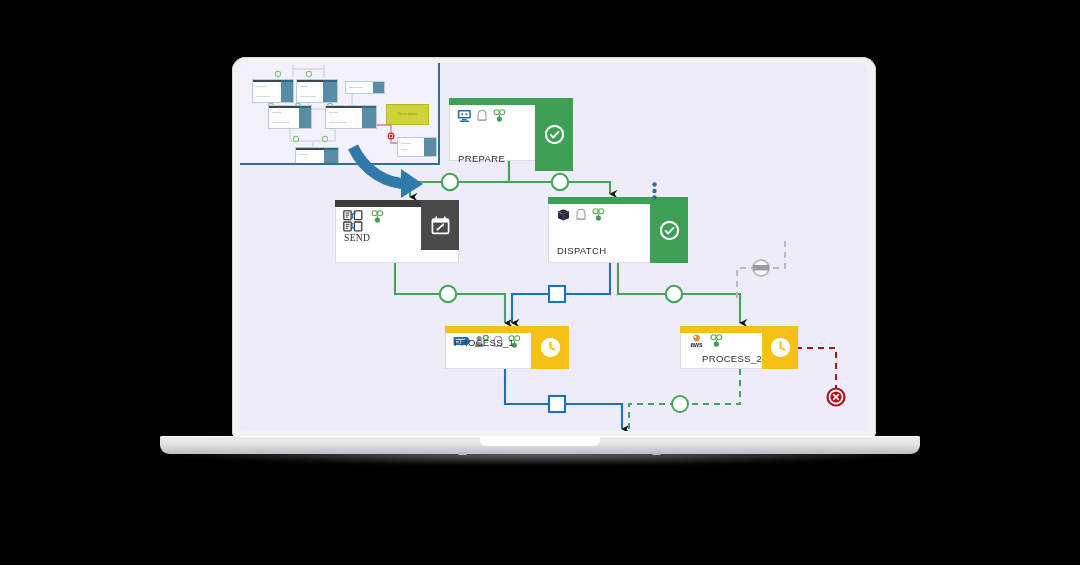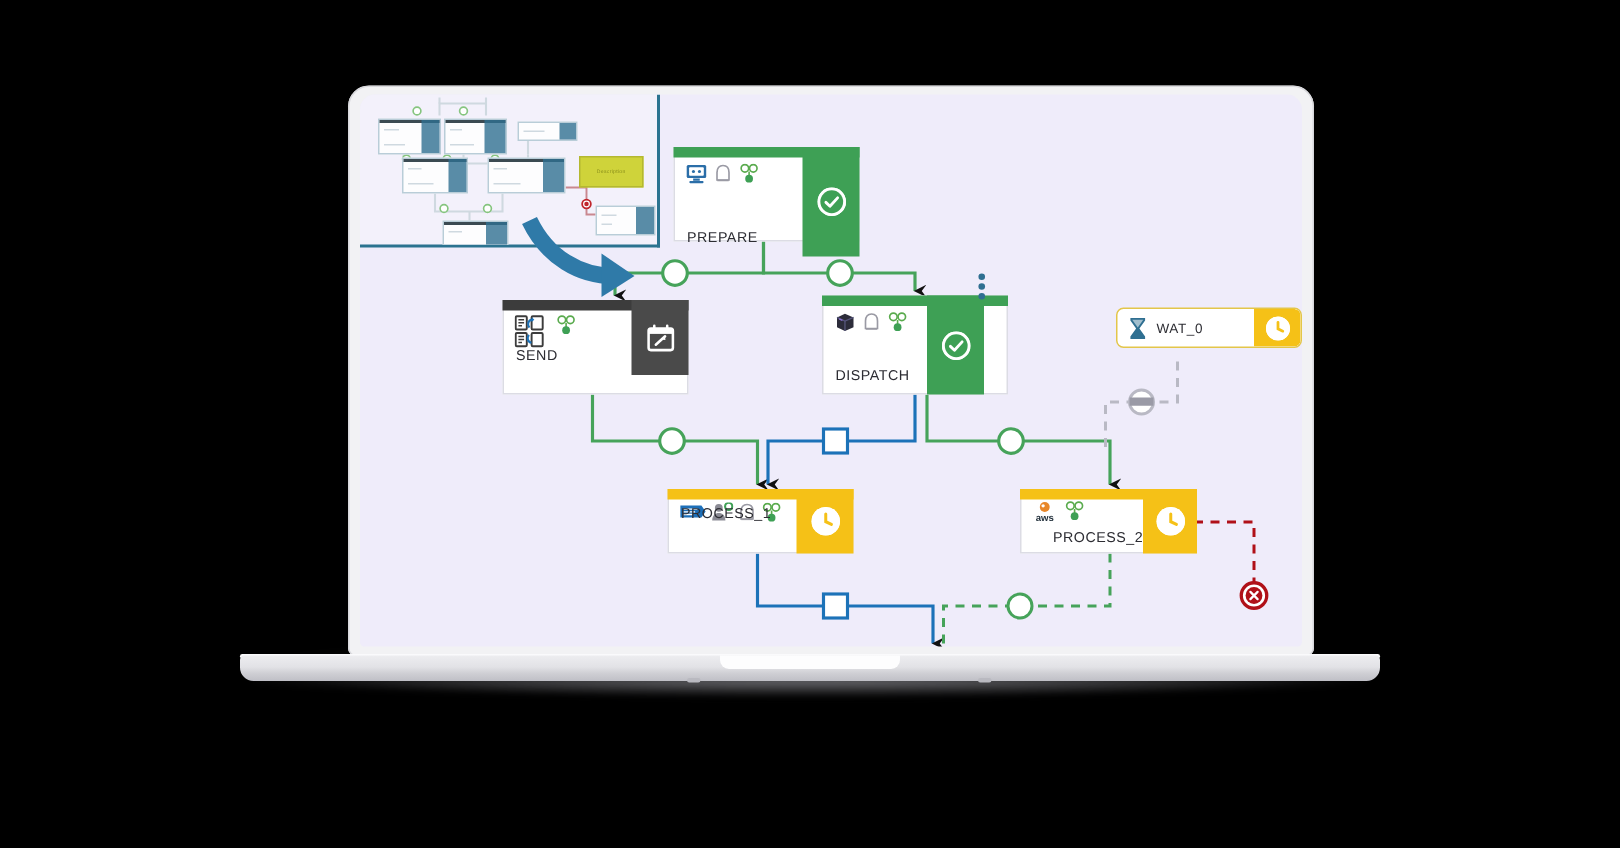--- a/index.html
+++ b/index.html
@@ -165,21 +165,21 @@
           <svg width="15" height="14" viewBox="0 0 15 14">
             <circle cx="4.6" cy="3.2" r="2.5" fill="none" stroke="#5aab4e" stroke-width="1.1"></circle>
             <circle cx="10.2" cy="3.2" r="2.5" fill="none" stroke="#5aab4e" stroke-width="1.1"></circle>
             <path d="M7.4,5.4 L7.4,8" stroke="#5aab4e" stroke-width="1.1"></path>
             <circle cx="7.4" cy="10.1" r="2.6" fill="#3ea055"></circle>
           </svg>
         </div>
         <div class="node-label">PREPARE</div>
       </div>
 
-      <div class="node" style="left:95px;top:137px;width:124px;height:50px;">
+      <div class="node" style="left:95px;top:137px;width:124px;height:50px;font-family:Liberation Serif, serif;">
         <div class="node-body" style="width:124px;height:63px;"></div>
         <div class="node-hdr" style="width:124px;background:#3c3c3c;"></div>
         <div class="node-badge" style="width:38px;background:#4a4a4a;">
           <svg width="19" height="19" viewBox="0 0 19 19">
             <rect x="1.4" y="3" width="16.2" height="14.4" rx="1.5" fill="none" stroke="#fff" stroke-width="1.7"></rect>
             <rect x="1.4" y="3" width="16.2" height="3.6" fill="#fff"></rect>
             <path d="M5.2,1.2 L5.2,4 M13.8,1.2 L13.8,4" stroke="#fff" stroke-width="1.7" stroke-linecap="round"></path>
             <path d="M6.2,13.8 L12.4,8.2" stroke="#fff" stroke-width="1.7" stroke-linecap="round"></path>
             <path d="M12.4,8.2 L12.6,10.6 L10.1,10.4 Z" fill="#fff"></path>
           </svg>
@@ -199,21 +199,21 @@
           <svg width="15" height="14" viewBox="0 0 15 14">
             <circle cx="4.6" cy="3.2" r="2.5" fill="none" stroke="#5aab4e" stroke-width="1.1"></circle>
             <circle cx="10.2" cy="3.2" r="2.5" fill="none" stroke="#5aab4e" stroke-width="1.1"></circle>
             <path d="M7.4,5.4 L7.4,8" stroke="#5aab4e" stroke-width="1.1"></path>
             <circle cx="7.4" cy="10.1" r="2.6" fill="#3ea055"></circle>
           </svg>
         </div>
         <div class="node-label">SEND</div>
       </div>
 
-      <div class="node" style="left:308px;top:134px;width:108px;height:66px;">
+      <div class="node" style="left:308px;top:134px;width:140px;height:66px;">
         <div class="node-body" style="width:124px;height:66px;"></div>
         <div class="node-hdr" style="width:124px;background:#3ea055;"></div>
         <div class="node-badge" style="width:38px;background:#3ea055;">
           <span class="badge-circle">
             <svg width="19" height="19" viewBox="0 0 19 19">
               <circle cx="9.5" cy="9.5" r="9.5" fill="#fff"></circle>
               <circle cx="9.5" cy="9.5" r="7.6" fill="#3ea055"></circle>
               <path d="M5.6,9.9 L8.3,12.5 L13.4,6.9" fill="none" stroke="#fff" stroke-width="1.9" stroke-linecap="round" stroke-linejoin="round"></path>
             </svg>
           </span>
@@ -303,38 +303,20 @@
           <svg width="15" height="14" viewBox="0 0 15 14">
             <circle cx="4.6" cy="3.2" r="2.5" fill="none" stroke="#5aab4e" stroke-width="1.1"></circle>
             <circle cx="10.2" cy="3.2" r="2.5" fill="none" stroke="#5aab4e" stroke-width="1.1"></circle>
             <path d="M7.4,5.4 L7.4,8" stroke="#5aab4e" stroke-width="1.1"></path>
             <circle cx="7.4" cy="10.1" r="2.6" fill="#3ea055"></circle>
           </svg>
         </div>
         <div class="node-label" style="bottom:5px;padding-left:13px;">PROCESS_2</div>
       </div>
 
-      <div class="node-sm" style="left:504px;top:142px;width:124px;">
-        <span style="margin:0 6px 0 7px;display:flex;">
-          <svg width="13" height="16" viewBox="0 0 13 16">
-            <path d="M1.6,1 L11.4,1 L11.4,2.6 L7.6,8 L11.4,13.4 L11.4,15 L1.6,15 L1.6,13.4 L5.4,8 L1.6,2.6 Z" fill="#2f6f91"></path>
-            <path d="M2.8,2.2 L10.2,2.2 L6.5,7.3 Z" fill="#fff" opacity=".55"></path>
-          </svg>
-        </span>
-        <span class="node-sm-label">WAT_0</span>
-        <span style="position:absolute;right:0;top:0;height:100%;width:31px;background:#f5c117;
-                     display:flex;align-items:center;justify-content:center;border-radius:0 4px 4px 0;">
-          <span class="badge-circle" style="width:16px;height:16px;">
-            <svg width="16" height="16" viewBox="0 0 19 19">
-              <circle cx="9.5" cy="9.5" r="9.5" fill="#fff"></circle>
-              <path d="M9.5,4.6 L9.5,9.8 L13.3,11.6" fill="none" stroke="#f5c117" stroke-width="2.2" stroke-linecap="round"></path>
-            </svg>
-          </span>
-        </span>
-      </div>
 
       <div id="inset">
         <svg class="mini-wires" viewBox="0 0 200 102">
           <path d="M53,14 L53,6 L84,6 L84,14" fill="none" stroke="#cfd9e0" stroke-width="1.4"></path>
           <path d="M53,6 L53,2 M84,6 L84,2" stroke="#cfd9e0" stroke-width="1.4"></path>
           <path d="M29,40 L29,46 L69,46 L69,40" fill="none" stroke="#cfd9e0" stroke-width="1.4"></path>
           <path d="M69,46 L112,46 L112,40" fill="none" stroke="#cfd9e0" stroke-width="1.4"></path>
           <path d="M112,40 L112,26 L128,26 L128,19" fill="none" stroke="#cfd9e0" stroke-width="1.4"></path>
           <path d="M50,66 L50,78 L95,78 L95,66" fill="none" stroke="#cfd9e0" stroke-width="1.4"></path>
           <path d="M73,78 L73,84" stroke="#cfd9e0" stroke-width="1.4"></path>

